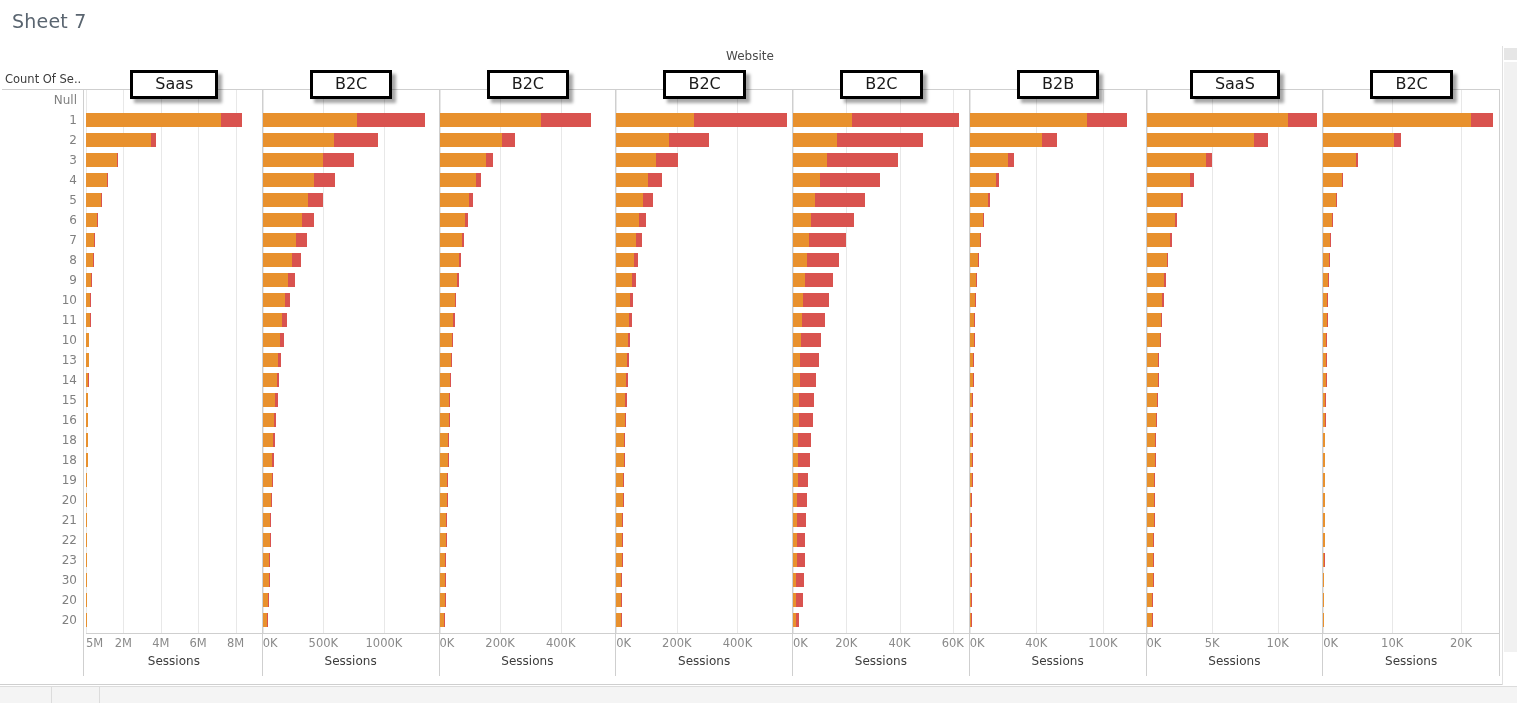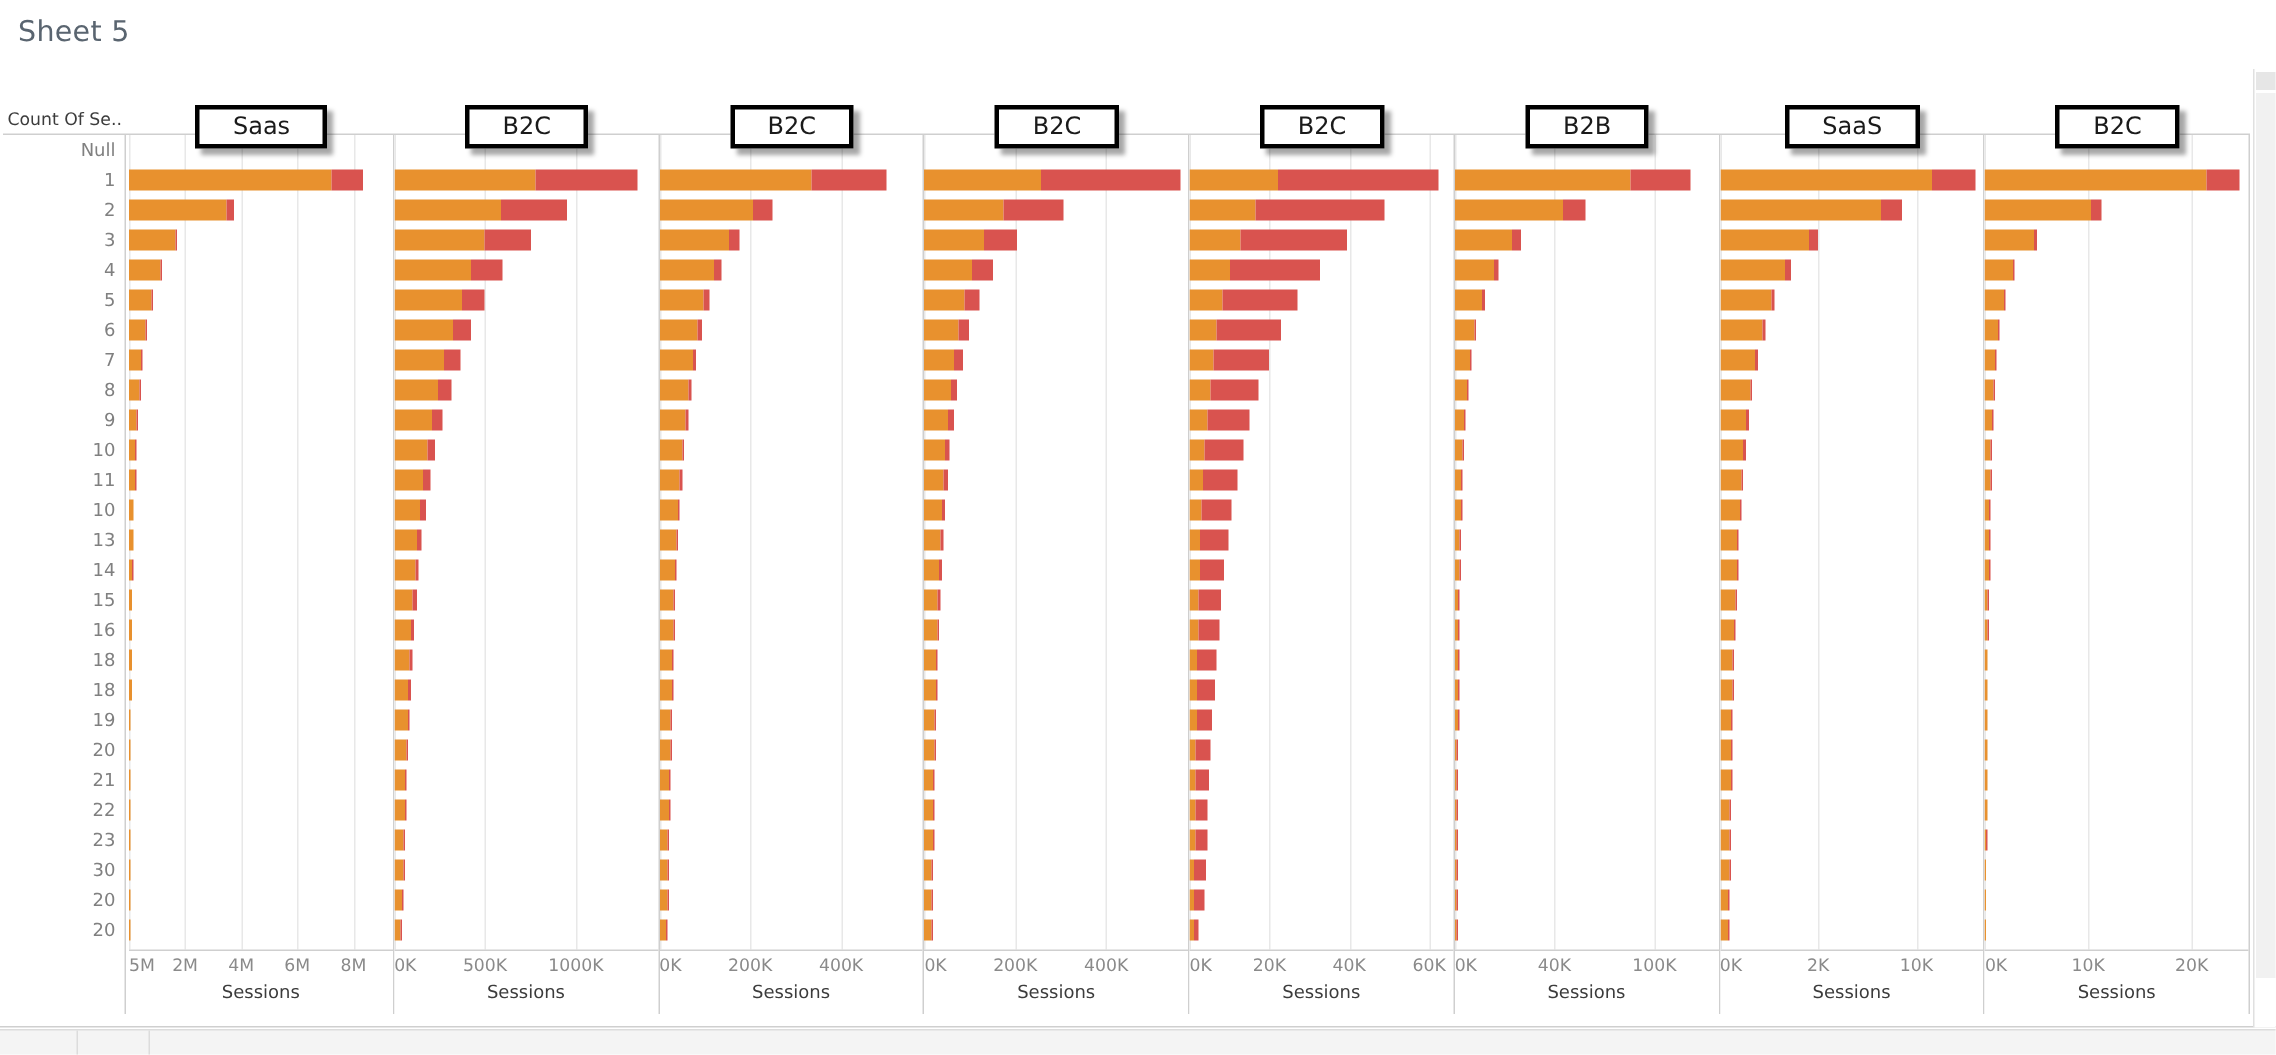--- a/index.html
+++ b/index.html
@@ -140,24 +140,25 @@
     background: #f4f4f4; border-top: 1px solid #dcdcdc;
     display: flex; align-items: stretch;
   }
   .status-cell { border-right: 1px solid #dcdcdc; width: 52px; }
   .status-cell.wide { width: 48px; }
   #status-rest { flex: 1; }
 </style>
 </head>
 <body>
 
-<div id="sheet-title">Sheet 5</div>
+<div id="sheet-title">Sheet 7</div>
 
 <div id="viz">
 
+  <div id="website-label">Website</div>
 
   <div id="corner-label">Count Of Se..</div>
 
   <div id="col-headers">
       <div class="col-head">
         <div class="col-head-box">Saas</div>
       </div>
       <div class="col-head">
         <div class="col-head-box">B2C</div>
       </div>
@@ -1410,21 +1411,21 @@
           </div>
           <div class="bar-row">
             <div class="bar" style="width: 3.31343%;">
               <div class="seg-a" style="width: 94.5946%;"></div>
               <div class="seg-b" style="width: 5.40541%;"></div>
             </div>
           </div>
         </div>
         <div class="xaxis">
           <div class="tick" style="left: 0%; transform: translateX(0px);">0K</div>
-          <div class="tick" style="left: 37.3134%; transform: translateX(-50%);">2K</div>
+          <div class="tick" style="left: 37.3134%; transform: translateX(-50%);">5K</div>
           <div class="tick" style="left: 74.6269%; transform: translateX(-50%);">10K</div>
           <div class="xtitle">Sessions</div>
         </div>
       </div>
       <div class="panel">
         <div class="grid">
           <div class="gridline" style="left: 0%;"></div>
           <div class="gridline" style="left: 39.2157%;"></div>
           <div class="gridline" style="left: 78.4314%;"></div>
         </div>

